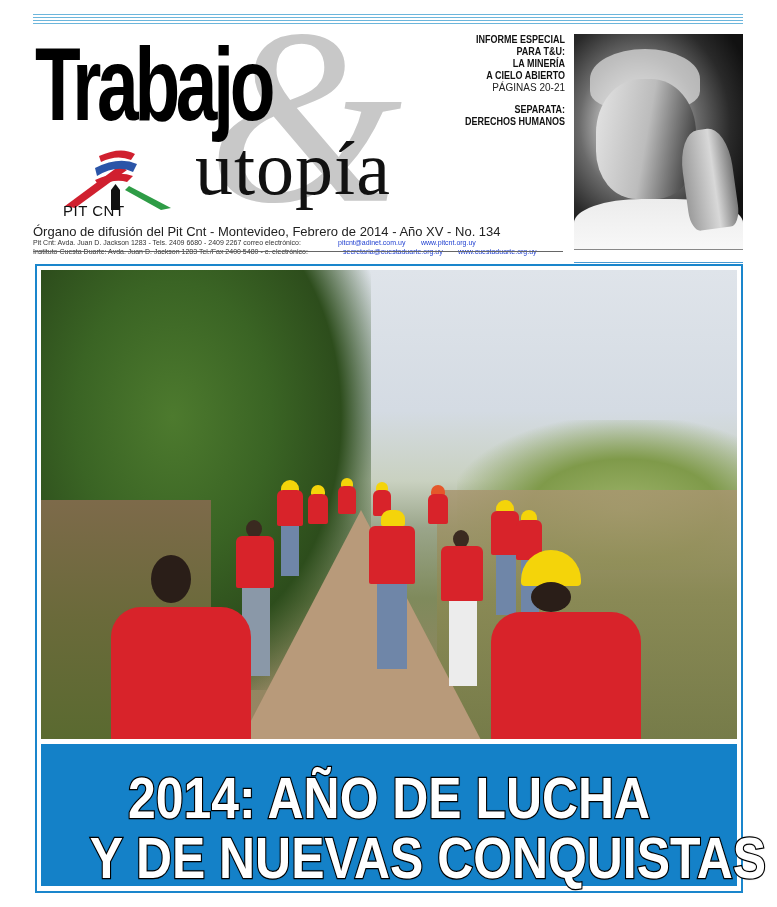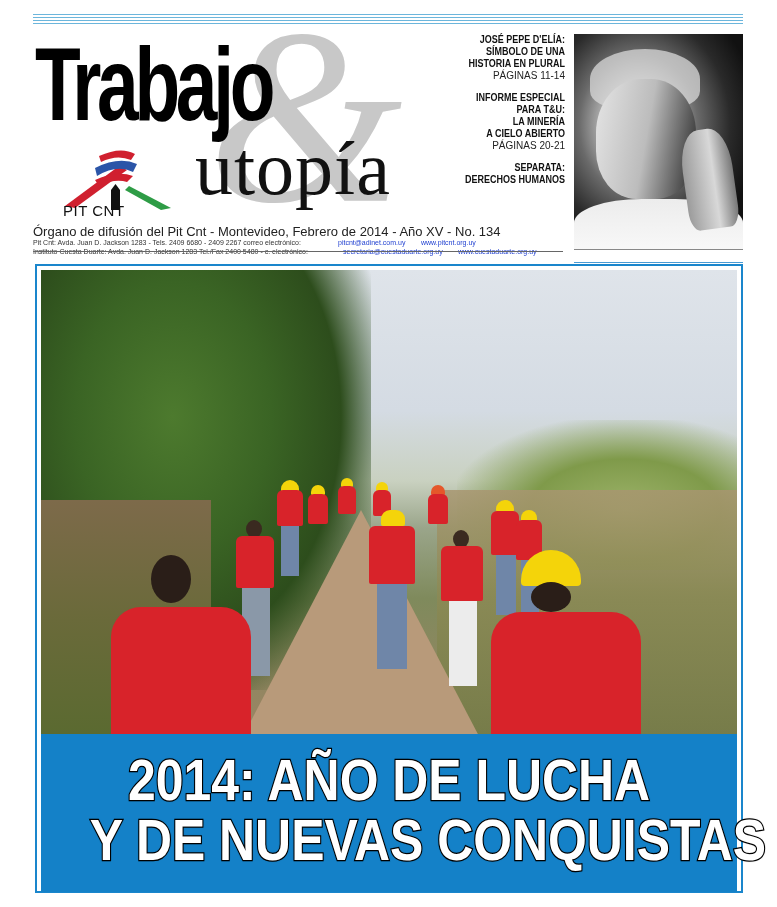--- a/index.html
+++ b/index.html
@@ -100,22 +100,22 @@
     border-bottom: 230px solid #b89a7a;
   }
   .worker { position: absolute; }
   .worker .helmet { position: absolute; width: 18px; height: 12px; border-radius: 9px 9px 2px 2px; background: #f4d40a; }
   .worker .shirt { position: absolute; background: #d8232a; border-radius: 6px 6px 2px 2px; }
   .worker .pants { position: absolute; background: #6f86a8; }
   .worker .head { position: absolute; background: #3a2a20; border-radius: 50%; }
 
   
   .headline {
-    position: absolute; left: 4px; top: 468px; width: 696px; height: 158px;
-    background: #1481c8; text-align: center; padding-top: 16px;
+    position: absolute; left: 4px; top: 478px; width: 696px; height: 142px;
+    background: #1481c8; text-align: center; padding-top: 24px;
   }
   .headline div {
     font-family: "Liberation Sans", sans-serif; font-weight: bold;
     font-size: 58px; line-height: 60px; color: #fff; letter-spacing: 0px;
     transform: scaleX(0.86); transform-origin: center;
     -webkit-text-stroke: 2.5px #000; paint-order: stroke fill;
     text-shadow: 0 0 2px #000;
     white-space: nowrap;
   }
 </style>
@@ -155,26 +155,20 @@
   <div class="row">
     <span style="left:0">Instituto Cuesta Duarte: Avda. Juan D. Jackson 1283  Tel./Fax 2400 5480 - c. electrónico:</span>
     <span class="blue" style="left:310px">secretaria@cuestaduarte.org.uy</span>
     <span class="blue" style="left:425px">www.cuestaduarte.org.uy</span>
   </div>
 </div>
 <div class="imprint-rule"></div>
 
 <div class="teasers">
   <div class="teaser">
-    <div class="head">JOSÉ PEPE D'ELÍA:
-SÍMBOLO DE UNA
-HISTORIA EN PLURAL</div>
-    <div class="pages">PÁGINAS 11-14</div>
-  </div>
-  <div class="teaser">
     <div class="head">INFORME ESPECIAL
 PARA T&amp;U:
 LA MINERÍA
 A CIELO ABIERTO</div>
     <div class="pages">PÁGINAS 20-21</div>
   </div>
   <div class="teaser">
     <div class="head">SEPARATA:
 DERECHOS HUMANOS</div>
   </div>

